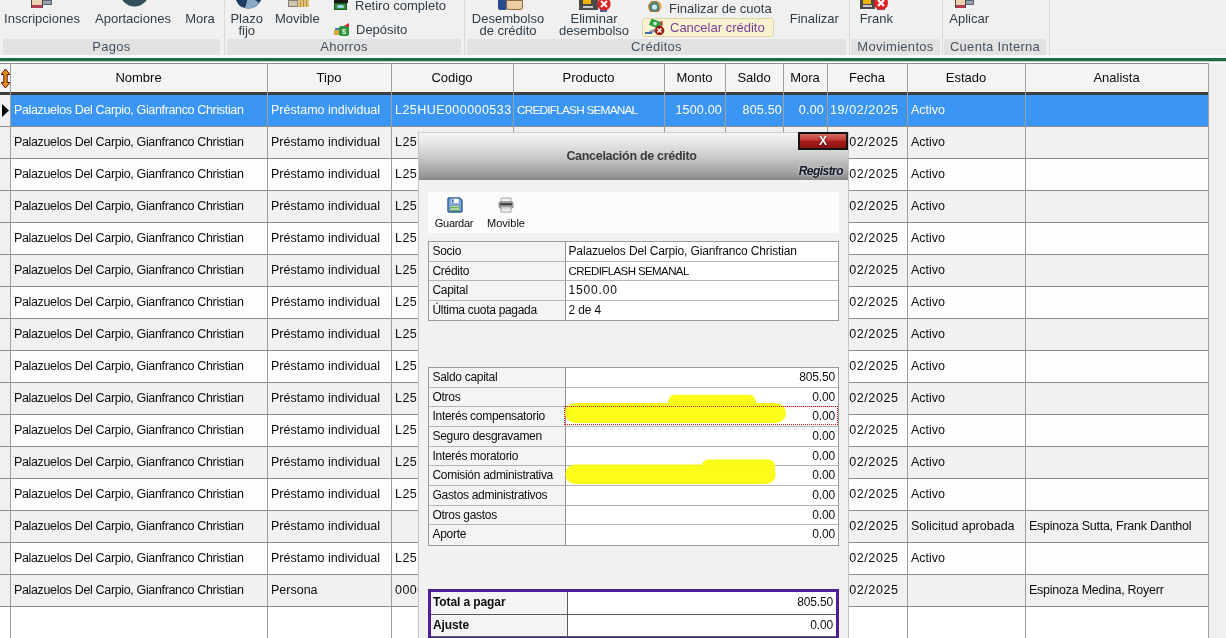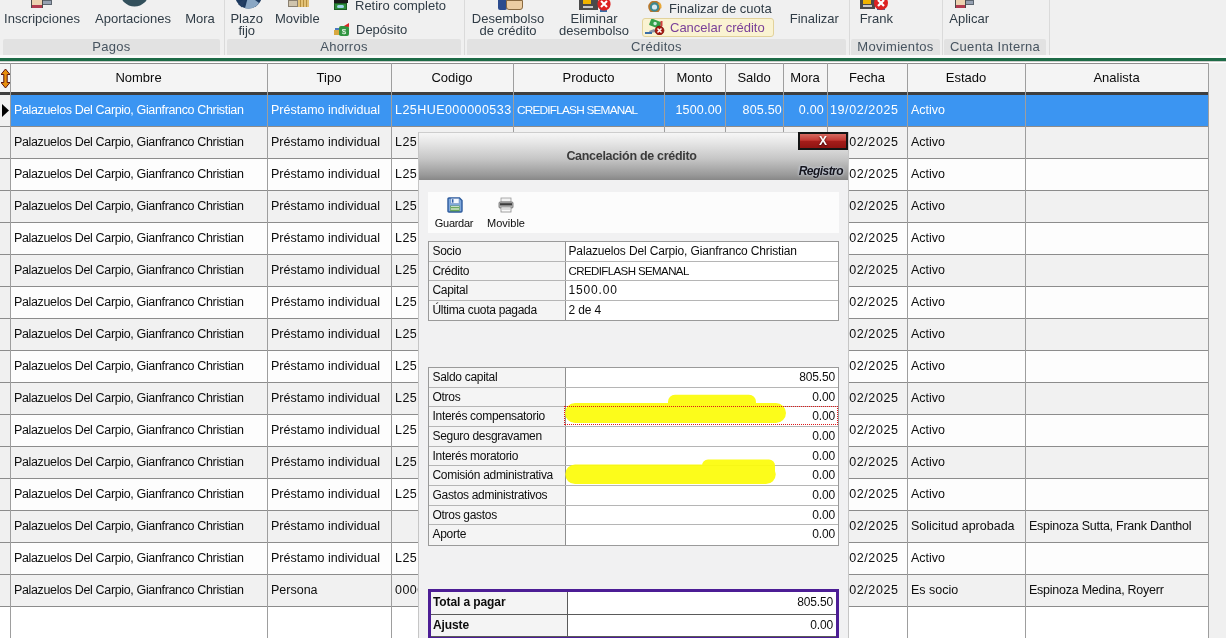--- a/index.html
+++ b/index.html
@@ -353,21 +353,20 @@
 <div class="row" style="top:575px;background:#f1f1f1">
 <div class="abs" style="left:0;top:0;width:10px;height:31px;background:#f0f0f0"></div>
 <div class="cell" style="left:14px;width:250px;letter-spacing:-0.35px;">Palazuelos Del Carpio, Gianfranco Christian</div>
 <div class="cell" style="left:271px;width:118px;letter-spacing:0px;">Persona</div>
 <div class="cell" style="left:395px;width:116px;letter-spacing:0.45px;">00001526</div>
 <div class="cell" style="left:517px;width:145px;letter-spacing:-0.78px;font-size:11.8px;">CREDIFLASH SEMANAL</div>
 <div class="cell" style="left:664px;width:58px;text-align:right;letter-spacing:0.2px;">1500.00</div>
 <div class="cell" style="left:725px;width:57px;text-align:right;letter-spacing:0.2px;">805.50</div>
 <div class="cell" style="left:783px;width:41px;text-align:right;letter-spacing:0.2px;">0.00</div>
 <div class="cell" style="left:830px;width:74px;letter-spacing:0.6px;">19/02/2025</div>
-<div class="cell" style="left:911px;width:112px;letter-spacing:0px;">Es socio</div>
 <div class="cell" style="left:1029px;width:177px;letter-spacing:-0.25px;">Espinoza Medina, Royerr</div>
 </div>
 <div class="colline" style="left:10px"></div>
 <div class="colline" style="left:267px"></div>
 <div class="colline" style="left:391px"></div>
 <div class="colline" style="left:513px"></div>
 <div class="colline" style="left:664px"></div>
 <div class="colline" style="left:725px"></div>
 <div class="colline" style="left:783px"></div>
 <div class="colline" style="left:827px"></div>

